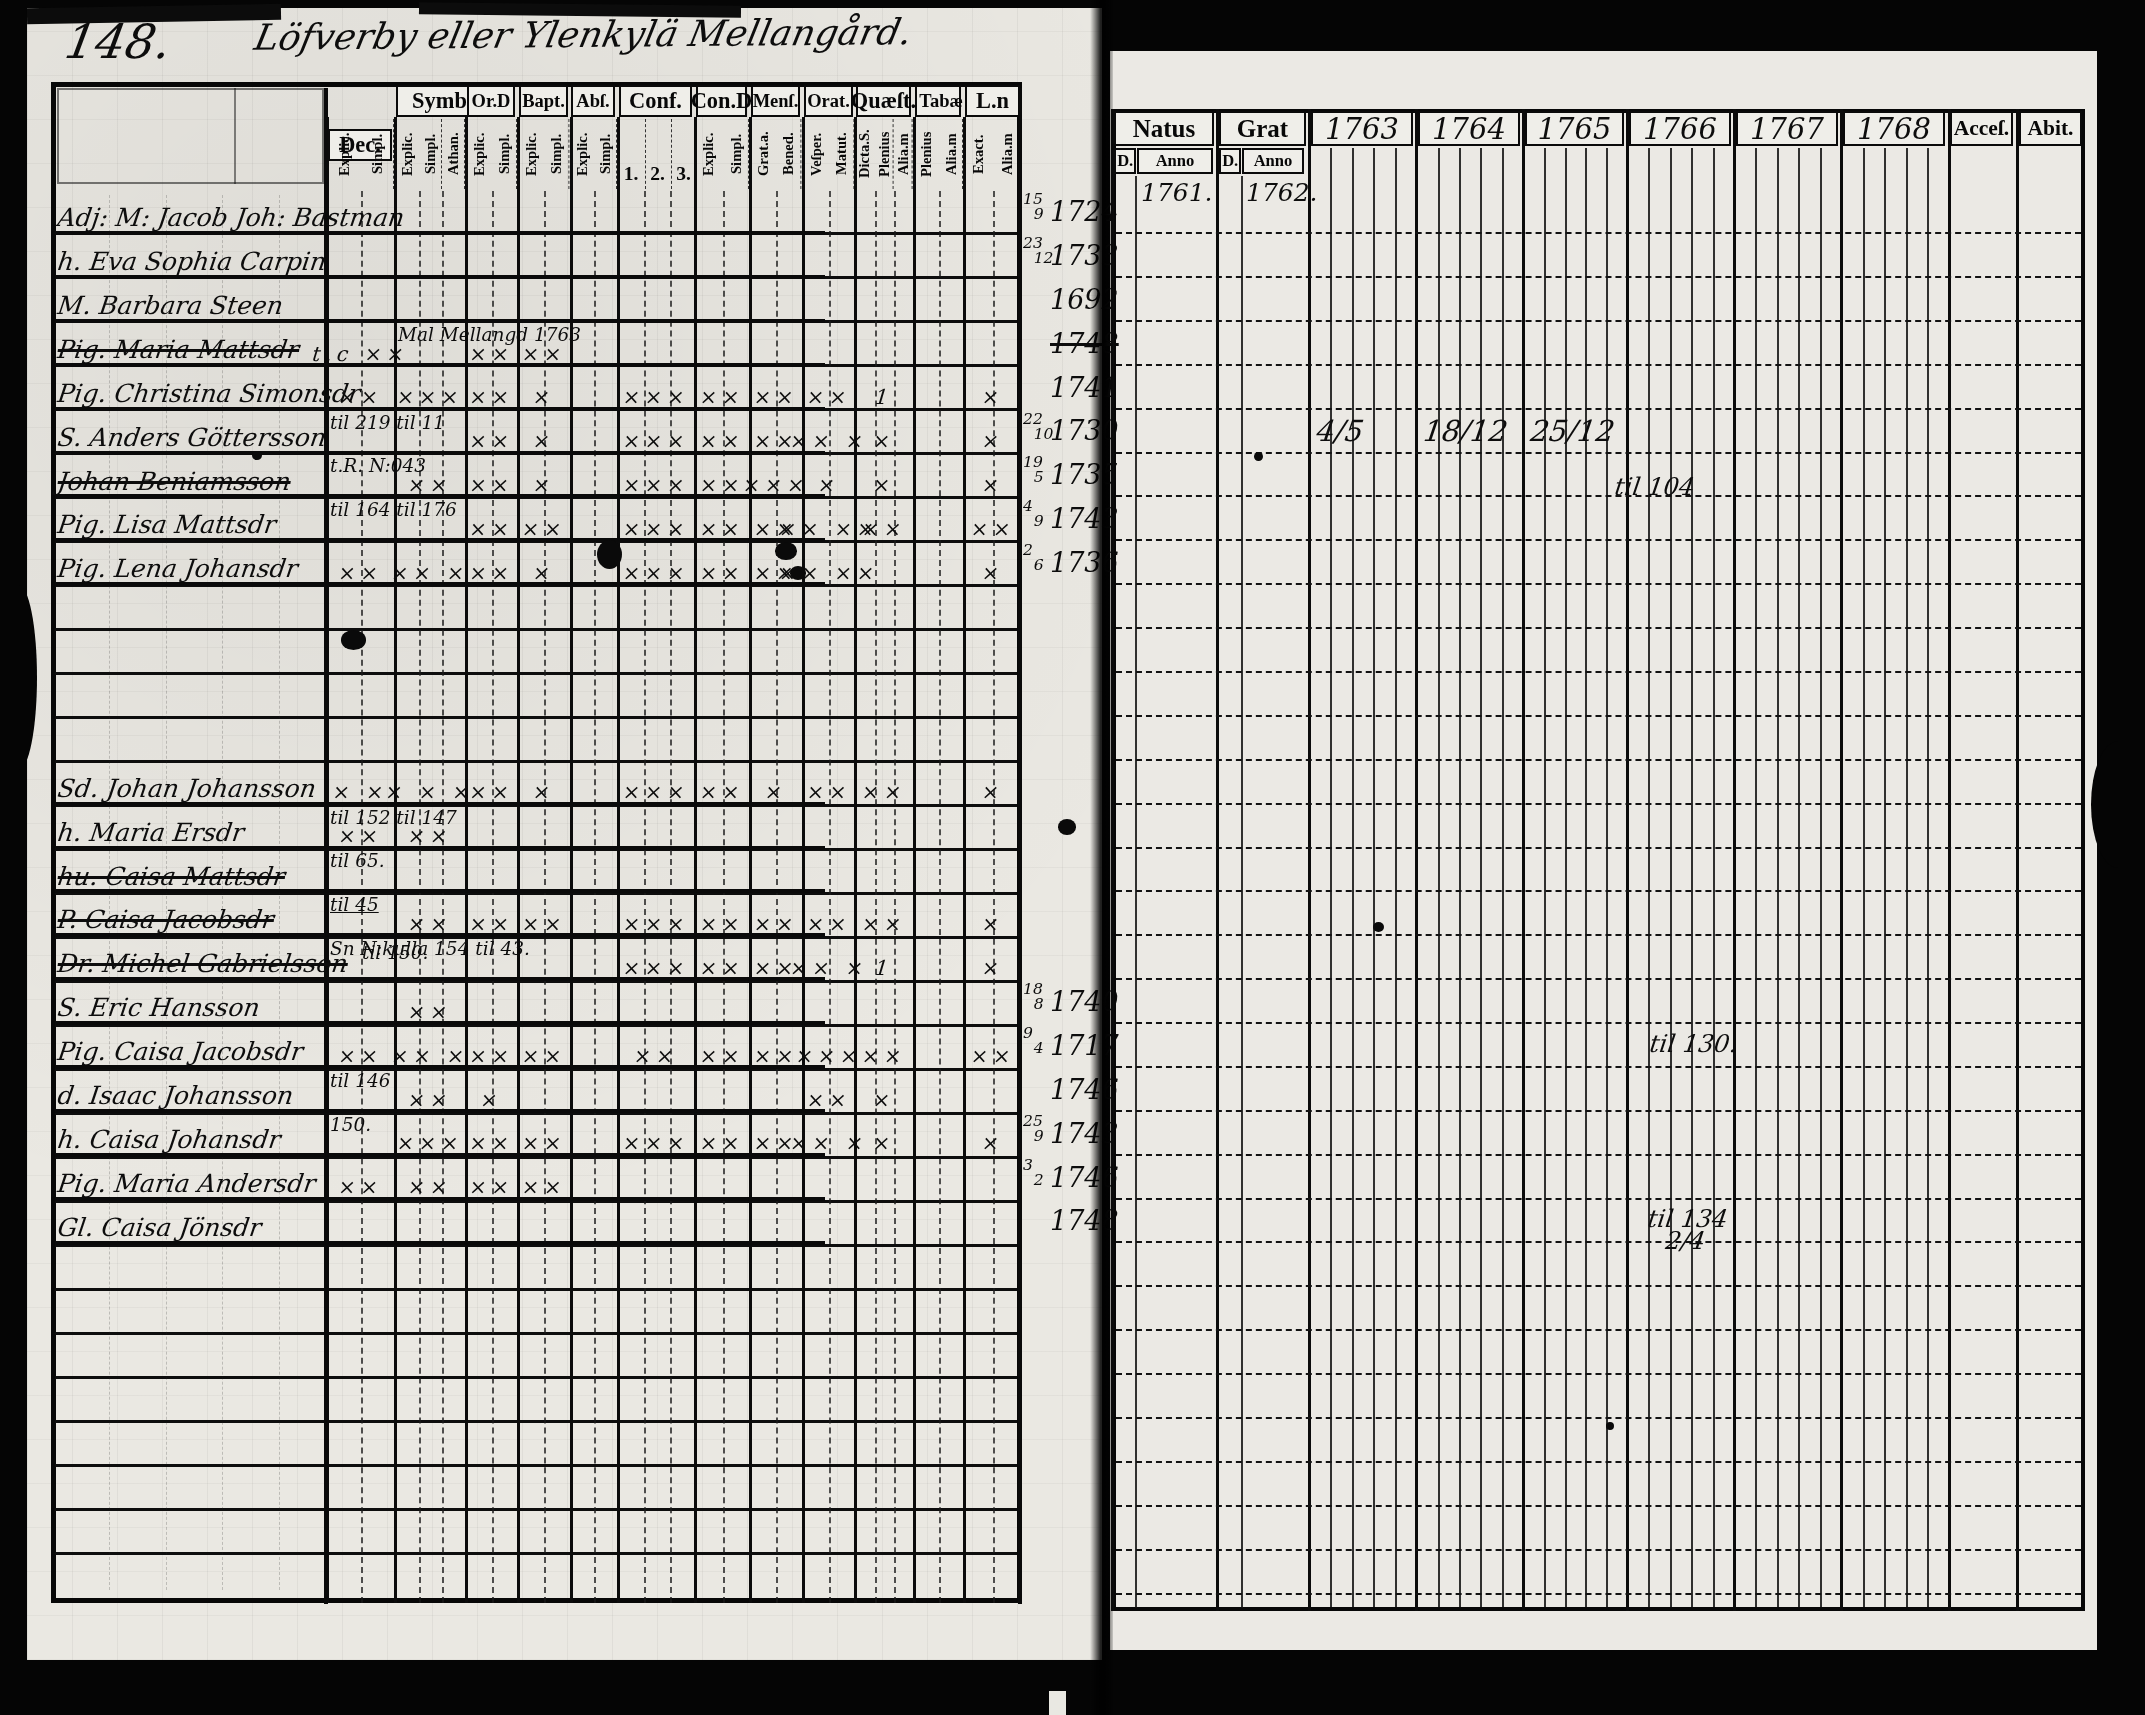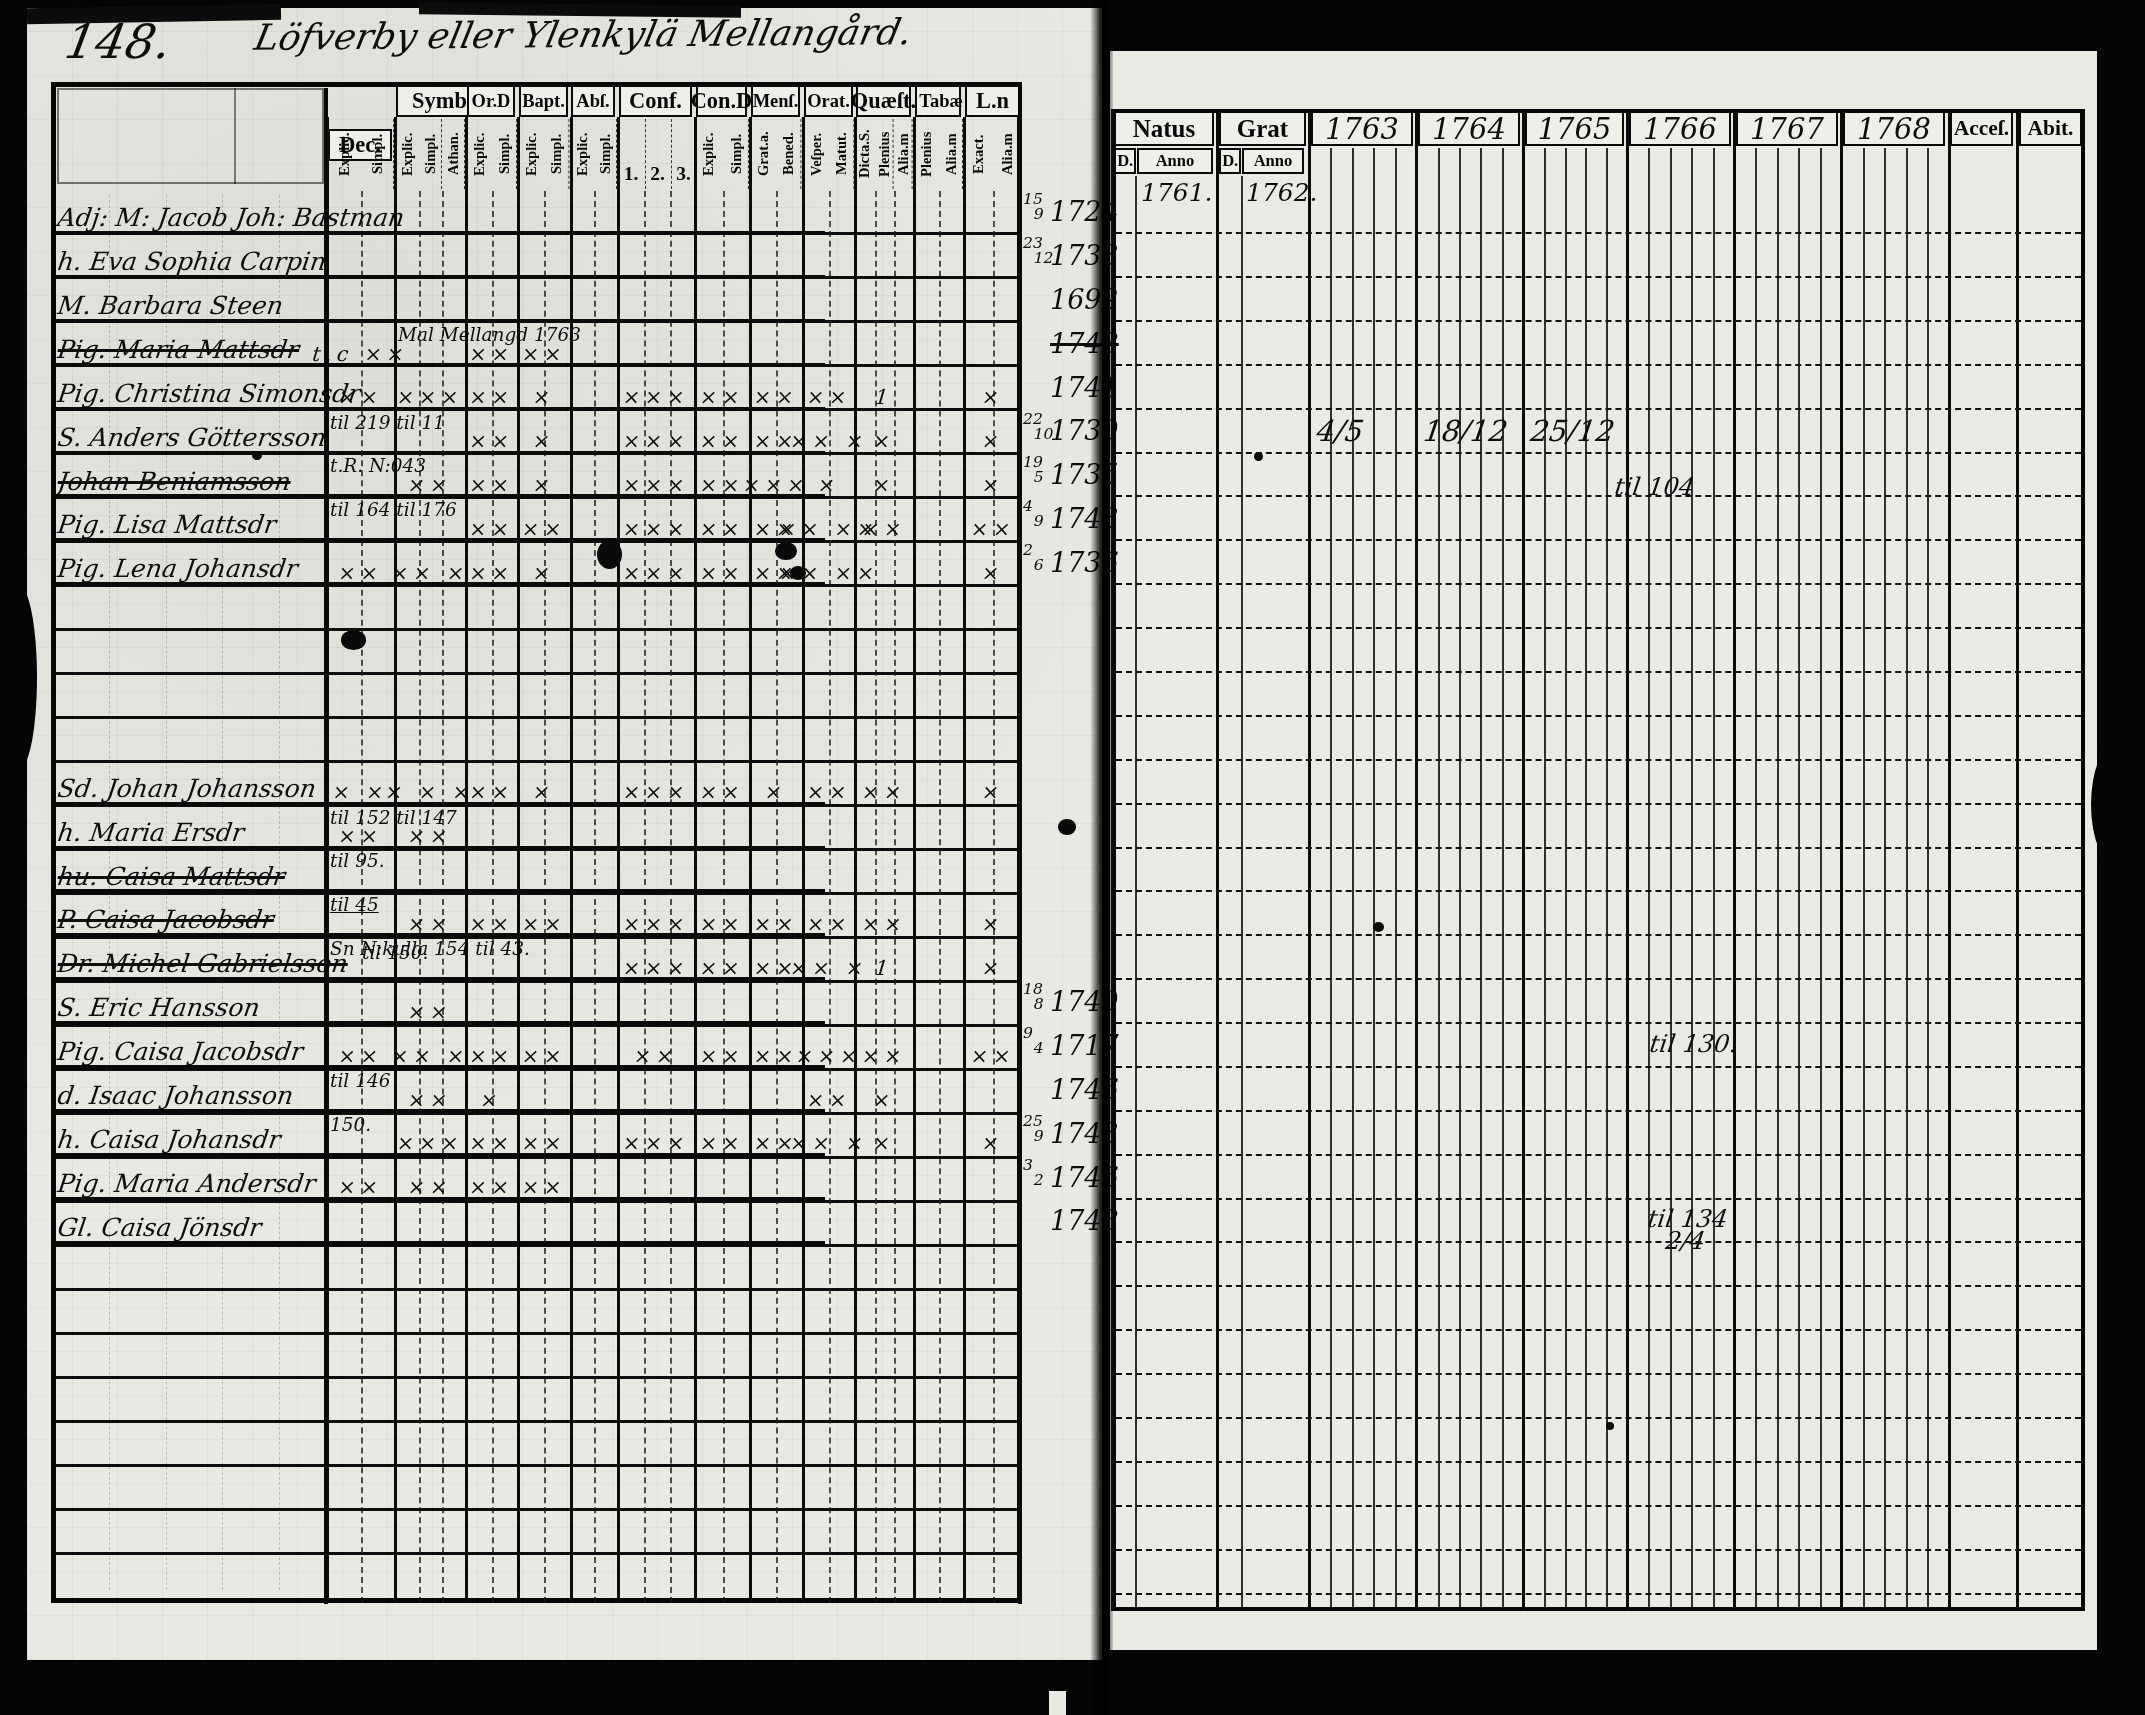--- a/index.html
+++ b/index.html
@@ -219,21 +219,21 @@
     <div class="hw" style="left: 804px; top: 773px; width: 51px; height: 31px; display: flex; align-items: flex-end; justify-content: center; font-size: 20.5px; letter-spacing: 4.9px; transform: skewX(-6deg);">××</div>
     <div class="hw" style="left: 856px; top: 773px; width: 57px; height: 31px; display: flex; align-items: flex-end; justify-content: center; font-size: 20.5px; letter-spacing: 4.9px; transform: skewX(-6deg);">××</div>
     <div class="hw" style="left: 965px; top: 773px; width: 57px; height: 31px; display: flex; align-items: flex-end; justify-content: center; font-size: 20.5px; letter-spacing: 4.9px; transform: skewX(-6deg);">×</div>
     <div class="hw" style="left: 59px; top: 802px; width: 267px; height: 45px; display: flex; align-items: flex-end; font-size: 25px; transform: skewX(-8deg);">h. Maria Ersdr</div>
     <div style="left: 55px; top: 846px; width: 770px; height: 3.9px; background: rgb(10, 10, 10);"></div>
     <div class="hw" style="left: 330px; top: 807px; width: 178px; height: 23.4px; font-size: 18.5px;">til 152 til 147</div>
     <div class="hw" style="left: 328px; top: 817px; width: 66px; height: 31px; display: flex; align-items: flex-end; justify-content: center; font-size: 20.5px; letter-spacing: 4.9px; transform: skewX(-6deg);">××</div>
     <div class="hw" style="left: 396px; top: 817px; width: 69px; height: 31px; display: flex; align-items: flex-end; justify-content: center; font-size: 20.5px; letter-spacing: 4.9px; transform: skewX(-6deg);">××</div>
     <div class="hw" style="left: 59px; top: 846px; width: 267px; height: 45px; display: flex; align-items: flex-end; font-size: 25px; transform: skewX(-8deg); text-decoration: line-through 2.9px;">hu. Caisa Mattsdr</div>
     <div style="left: 55px; top: 889px; width: 770px; height: 3.9px; background: rgb(10, 10, 10);"></div>
-    <div class="hw" style="left: 330px; top: 850px; width: 178px; height: 23.4px; font-size: 18.5px;">til 95.</div>
+    <div class="hw" style="left: 330px; top: 850px; width: 178px; height: 23.4px; font-size: 18.5px;">til 65.</div>
     <div class="hw" style="left: 59px; top: 889px; width: 267px; height: 45px; display: flex; align-items: flex-end; font-size: 25px; transform: skewX(-8deg); text-decoration: line-through 2.9px;">P. Caisa Jacobsdr</div>
     <div style="left: 55px; top: 933px; width: 770px; height: 3.9px; background: rgb(10, 10, 10);"></div>
     <div class="hw" style="left: 330px; top: 894px; width: 107px; height: 23.4px; font-size: 18.5px; text-decoration: underline;">til 45</div>
     <div class="hw" style="left: 396px; top: 905px; width: 69px; height: 31px; display: flex; align-items: flex-end; justify-content: center; font-size: 20.5px; letter-spacing: 4.9px; transform: skewX(-6deg);">××</div>
     <div class="hw" style="left: 467px; top: 905px; width: 50px; height: 31px; display: flex; align-items: flex-end; justify-content: center; font-size: 20.5px; letter-spacing: 4.9px; transform: skewX(-6deg);">××</div>
     <div class="hw" style="left: 519px; top: 905px; width: 51px; height: 31px; display: flex; align-items: flex-end; justify-content: center; font-size: 20.5px; letter-spacing: 4.9px; transform: skewX(-6deg);">××</div>
     <div class="hw" style="left: 619px; top: 905px; width: 75px; height: 31px; display: flex; align-items: flex-end; justify-content: center; font-size: 20.5px; letter-spacing: 4.9px; transform: skewX(-6deg);">×××</div>
     <div class="hw" style="left: 696px; top: 905px; width: 53px; height: 31px; display: flex; align-items: flex-end; justify-content: center; font-size: 20.5px; letter-spacing: 4.9px; transform: skewX(-6deg);">××</div>
     <div class="hw" style="left: 751px; top: 905px; width: 51px; height: 31px; display: flex; align-items: flex-end; justify-content: center; font-size: 20.5px; letter-spacing: 4.9px; transform: skewX(-6deg);">××</div>
     <div class="hw" style="left: 804px; top: 905px; width: 51px; height: 31px; display: flex; align-items: flex-end; justify-content: center; font-size: 20.5px; letter-spacing: 4.9px; transform: skewX(-6deg);">××</div>

